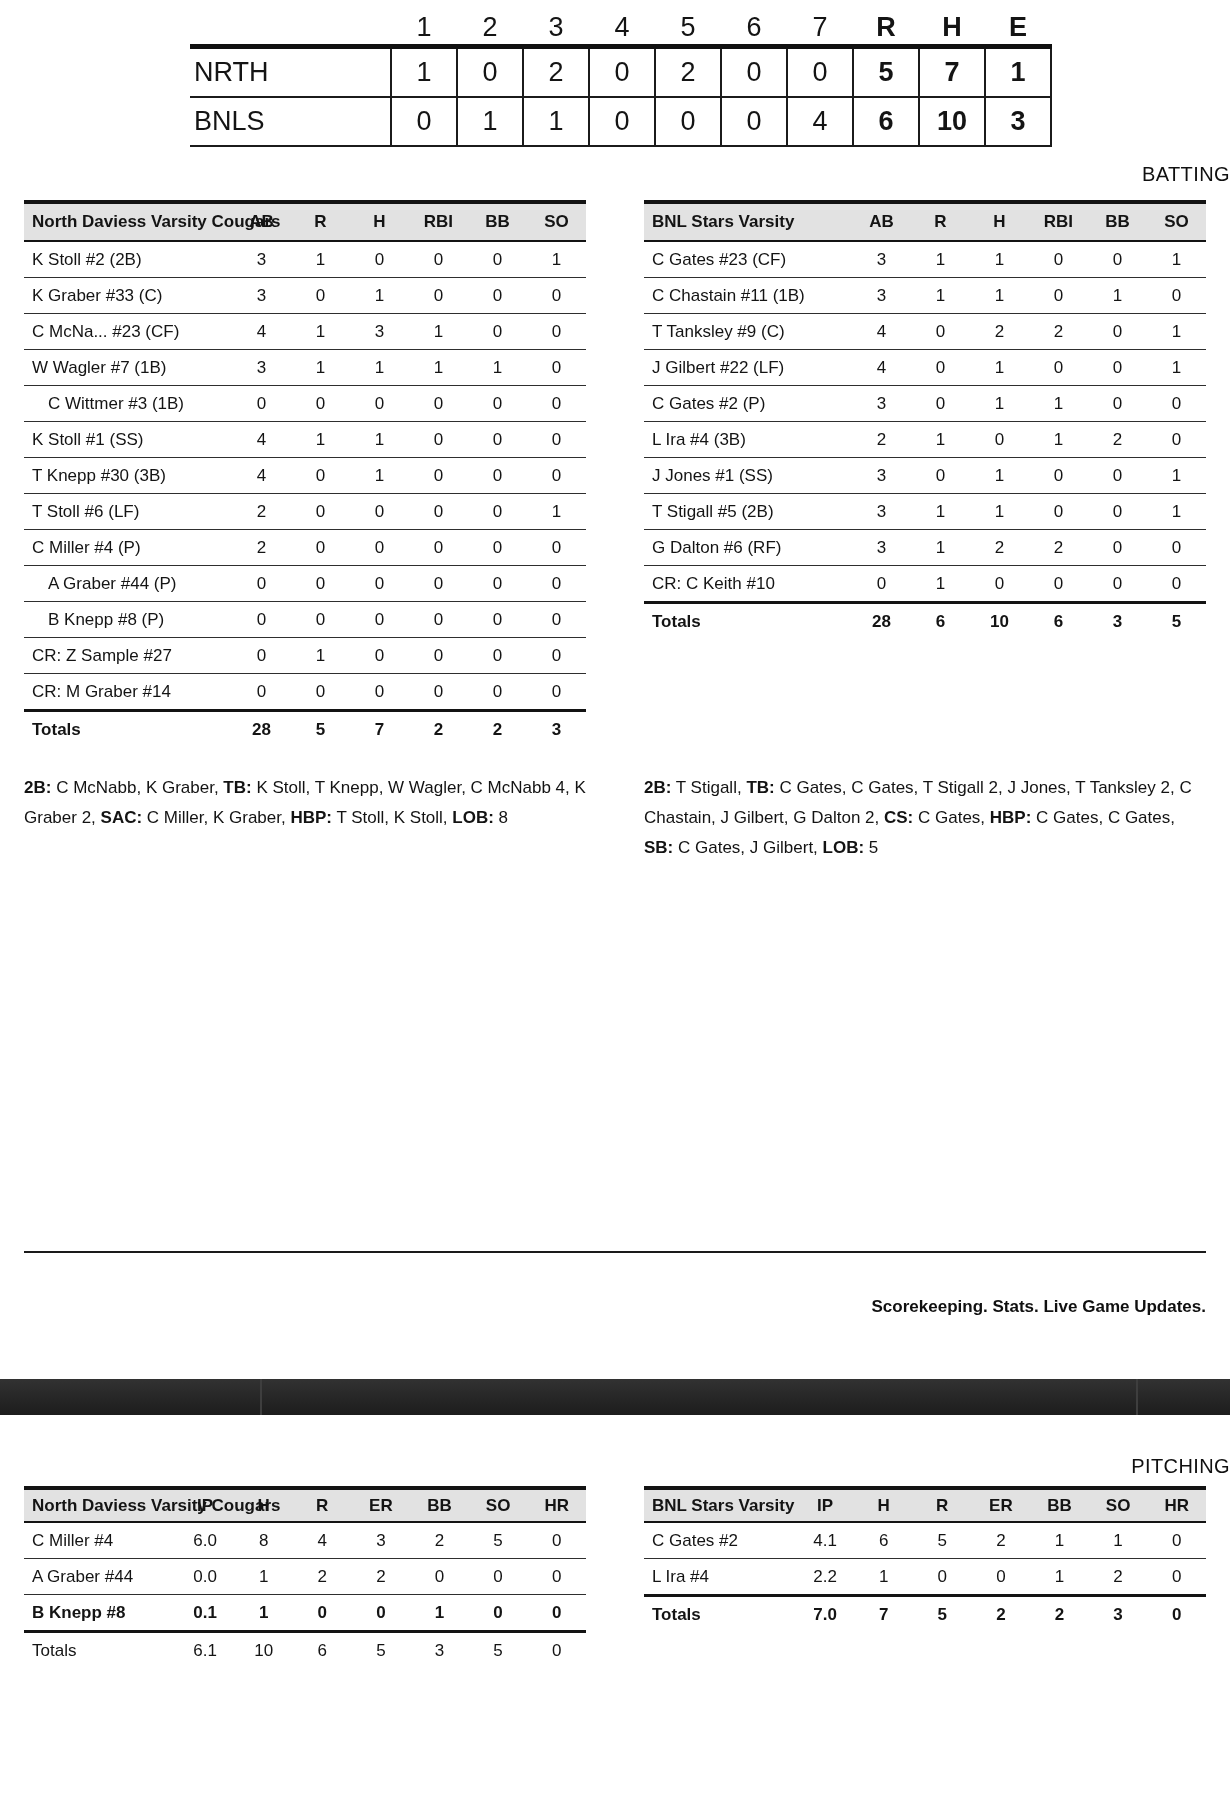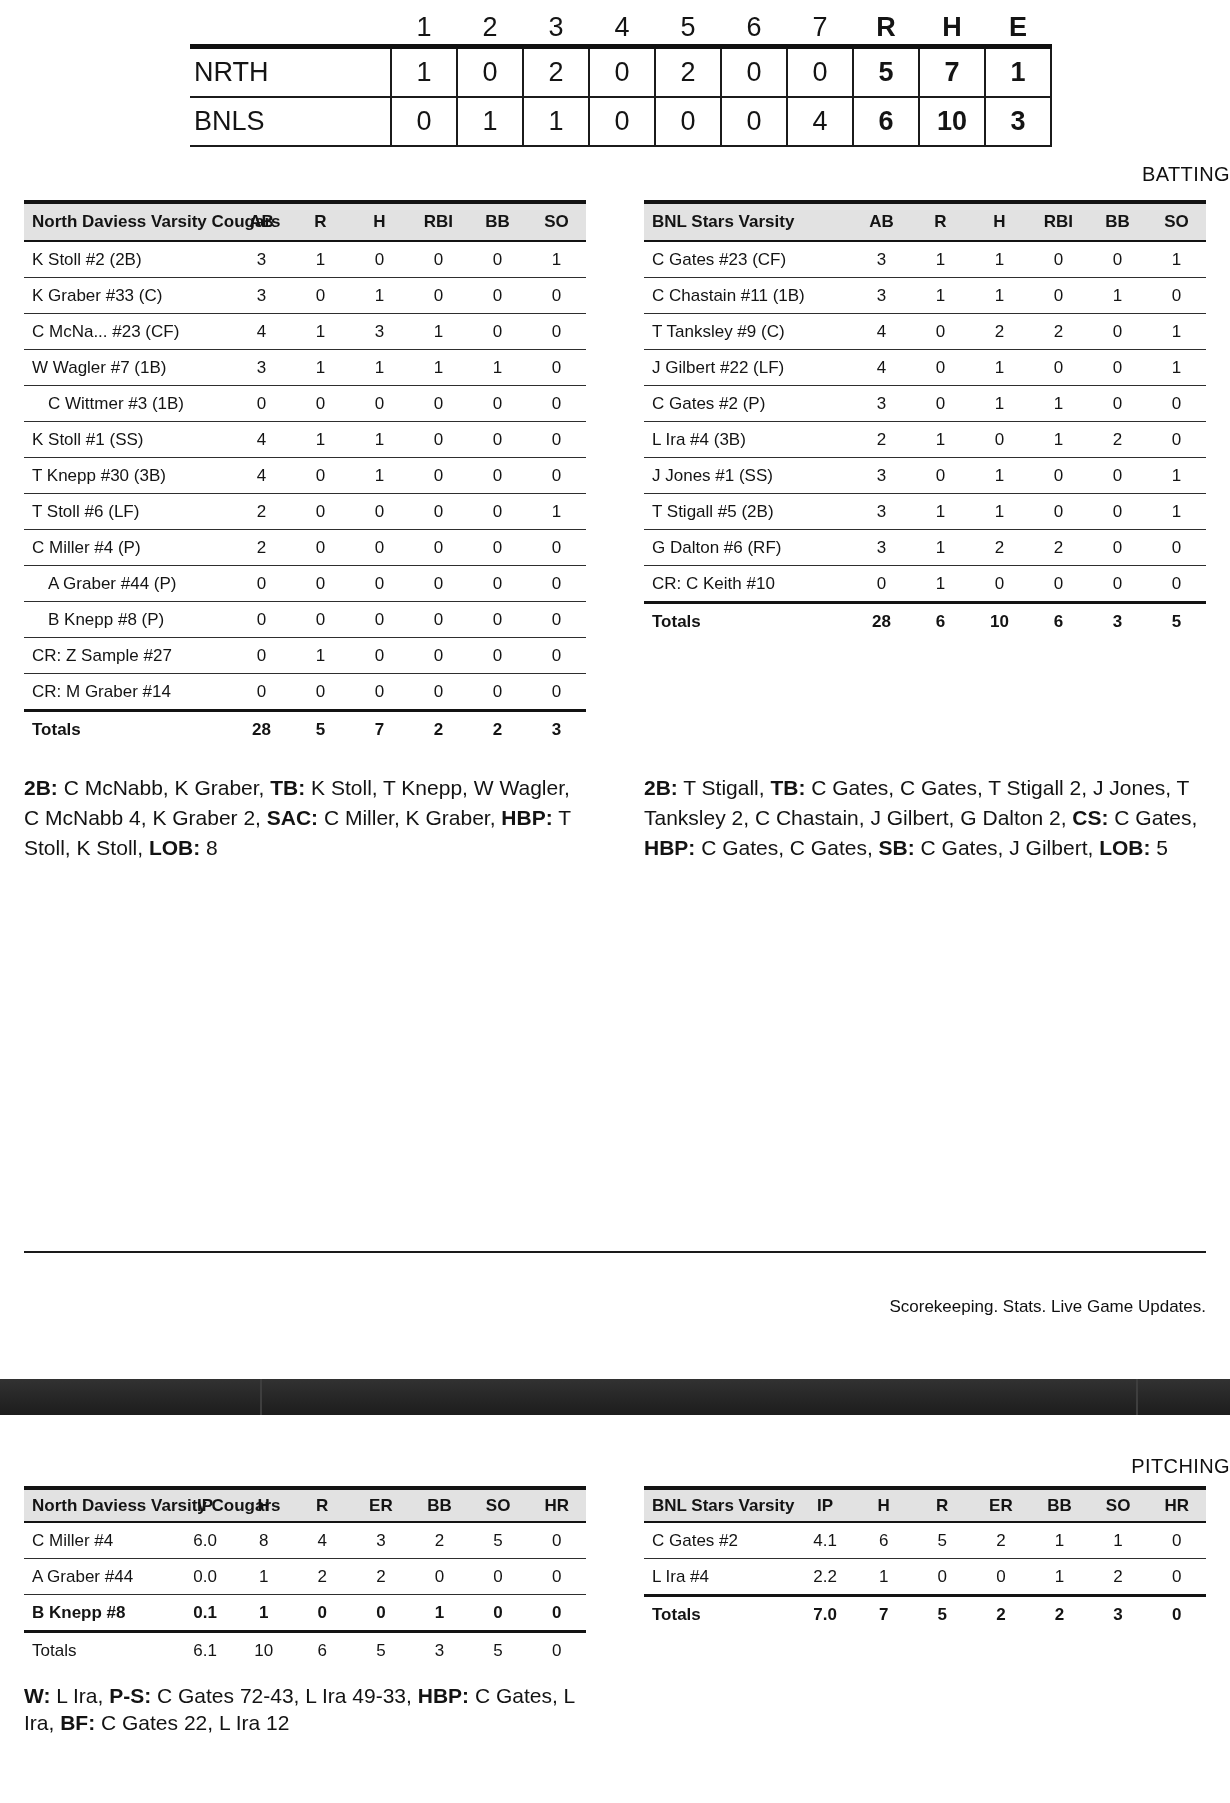--- a/index.html
+++ b/index.html
@@ -27,26 +27,26 @@
   table.stats thead th{background:#e2e2e2;border-top:4px solid #131313;border-bottom:2px solid #131313;font-weight:700;height:36px;}
   table.stats.short thead th{height:31px;}
   table.stats thead th.name{text-align:left;padding-left:8px;}
   table.stats thead th.name span{white-space:nowrap;}
   table.stats tbody td{border-bottom:1.6px solid #2e2e2e;height:35px;}
   table.stats tbody td.name{text-align:left;padding-left:8px;white-space:nowrap;}
   table.stats tbody td.name.indent{padding-left:24px;}
   table.stats tr.bold td{font-weight:700;}
   table.stats tr.totals td{border-top:3px solid #131313;border-bottom:none;}
   
-  .notes{font-size:21px;line-height:30px;margin:26px 0 0;color:#131313;}
+  .notes{font-size:17px;line-height:30px;margin:26px 0 0;color:#131313;}
   .notes b{font-weight:700;}
   .notes.tight{line-height:27px;margin-top:14px;}
   
   .rule{height:2px;background:#1a1a1a;margin:388px 24px 0 24px;}
-  .tagline{margin:44px 24px 0 24px;text-align:right;font-size:17px;font-weight:400;color:#101010;}
+  .tagline{margin:44px 24px 0 24px;text-align:right;font-size:17px;font-weight:700;color:#101010;}
   .banner{margin-top:62px;height:36px;position:relative;background:linear-gradient(180deg,#323232 0%,#262626 55%,#1d1d1d 100%);}
   .banner .seam{position:absolute;top:0;bottom:0;width:2px;background:#3e3e3e;}
   .pitch-title{margin-top:40px;margin-bottom:8px;}
 </style>
 </head>
 <body>
 
 <table class="linescore">
     <tbody>
       <tr class="head">
@@ -494,14 +494,13 @@
           <td>7.0</td>
           <td>7</td>
           <td>5</td>
           <td>2</td>
           <td>2</td>
           <td>3</td>
           <td>0</td>
         </tr>
       </tbody>
     </table>
-  <p class="notes tight"><b>W:</b> L Ira, <b>P-S:</b> C Gates 72-43, L Ira 49-33, <b>HBP:</b> C Gates, L Ira, <b>BF:</b> C Gates 22, L Ira 12</p>
 </div>
 
 </body></html>

